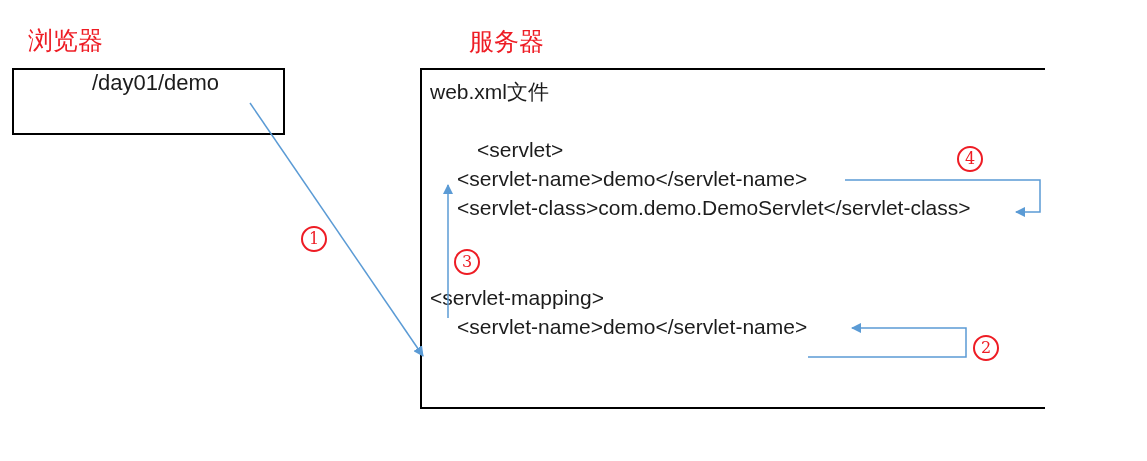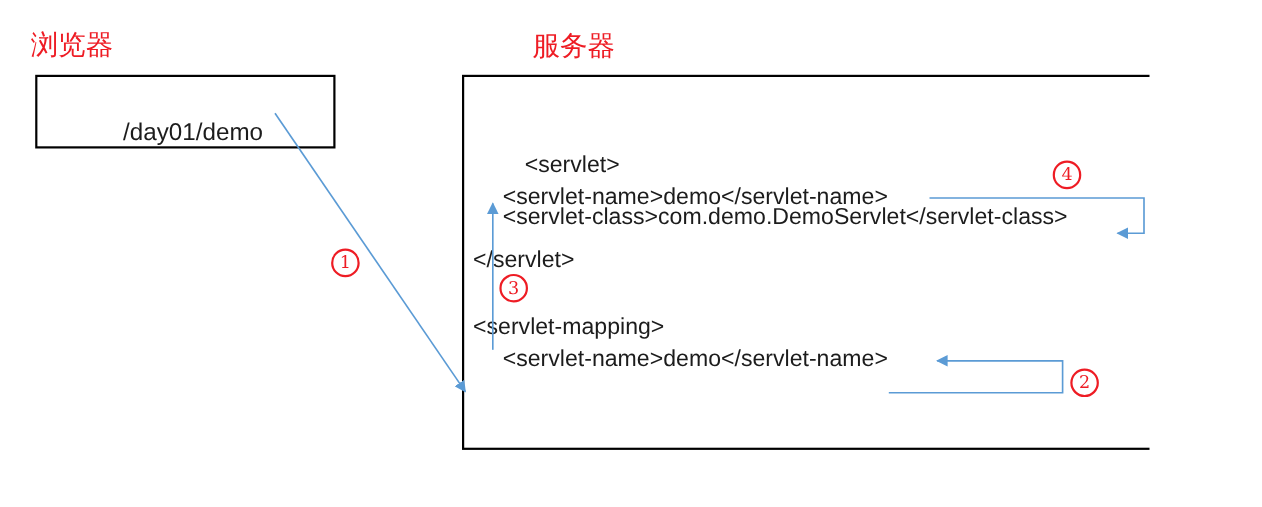--- a/index.html
+++ b/index.html
@@ -18,27 +18,27 @@
   }
   .diagram-title{
     position:absolute;
     font-family:"DejaVu Serif","Liberation Serif",serif;
     font-size:25px;
     line-height:28px;
     color:var(--accent-red);
     white-space:nowrap;
   }
   .browser-title{left:28px;top:27px;}
-  .server-title{left:484px;top:28px;}
+  .server-title{left:469px;top:28px;}
   .browser-box{
     position:absolute;
-    left:32px;top:68px;width:273px;height:67px;
+    left:12px;top:68px;width:273px;height:67px;
     border:2px solid var(--box-border);
     background:#ffffff;
-    display:flex;align-items:flex-end;justify-content:center;
+    display:flex;align-items:flex-start;justify-content:center;
   }
   .request-path{
     font-size:22px;color:#1c1c1c;
     padding-left:14px;
     white-space:nowrap;
   }
   .server-box{
     position:absolute;
     left:420px;top:68px;width:683px;height:341px;
     border:2px solid var(--box-border);
@@ -47,21 +47,21 @@
   .code-line{
     position:absolute;
     font-size:21px;
     line-height:24px;
     color:#1c1c1c;
     white-space:nowrap;
   }
   .file-label      {left:8px;  top:10px;}
   .l-sv-open       {left:8px;  top:68px;margin-left:47px;}
   .l-sv-name       {left:35px; top:97px;}
-  .l-sv-class      {left:35px; top:116px;}
+  .l-sv-class      {left:35px; top:126px;}
   .l-sv-close      {left:8px;  top:155px;}
   .l-map-open      {left:8px;  top:216px;}
   .l-map-name      {left:35px; top:245px;}
   .l-map-url       {left:35px; top:274px;}
   .l-map-close     {left:8px;  top:304px;}
   .overlay{
     position:absolute;left:0;top:0;width:1147px;height:461px;
     pointer-events:none;
   }
   .arrow{
@@ -94,24 +94,24 @@
 
   <div class="diagram-title browser-title">浏览器</div>
 
   <div class="diagram-title server-title">服务器</div>
 
   <div class="browser-box">
     <span class="request-path">/day01/demo</span>
   </div>
 
   <div class="server-box">
+    <div class="code-line file-label">web.xml文件</div>
     <div class="code-line l-sv-open">&lt;servlet&gt;</div>
     <div class="code-line l-sv-name">&lt;servlet-name&gt;demo&lt;/servlet-name&gt;</div>
     <div class="code-line l-sv-class">&lt;servlet-class&gt;com.demo.DemoServlet&lt;/servlet-class&gt;</div>
-    <div class="code-line l-sv-close">&lt;/servlet&gt;</div>
     <div class="code-line l-map-open">&lt;servlet-mapping&gt;</div>
     <div class="code-line l-map-name">&lt;servlet-name&gt;demo&lt;/servlet-name&gt;</div>
   </div>
 
   <svg class="overlay" width="1147" height="461" viewBox="0 0 1147 461">
     <defs>
       <marker id="ah" viewBox="0 0 10 10" refX="9" refY="5" markerWidth="7" markerHeight="7" orient="auto">
         <path class="arrowhead" d="M0,0 L10,5 L0,10 Z"></path>
       </marker>
     </defs>

